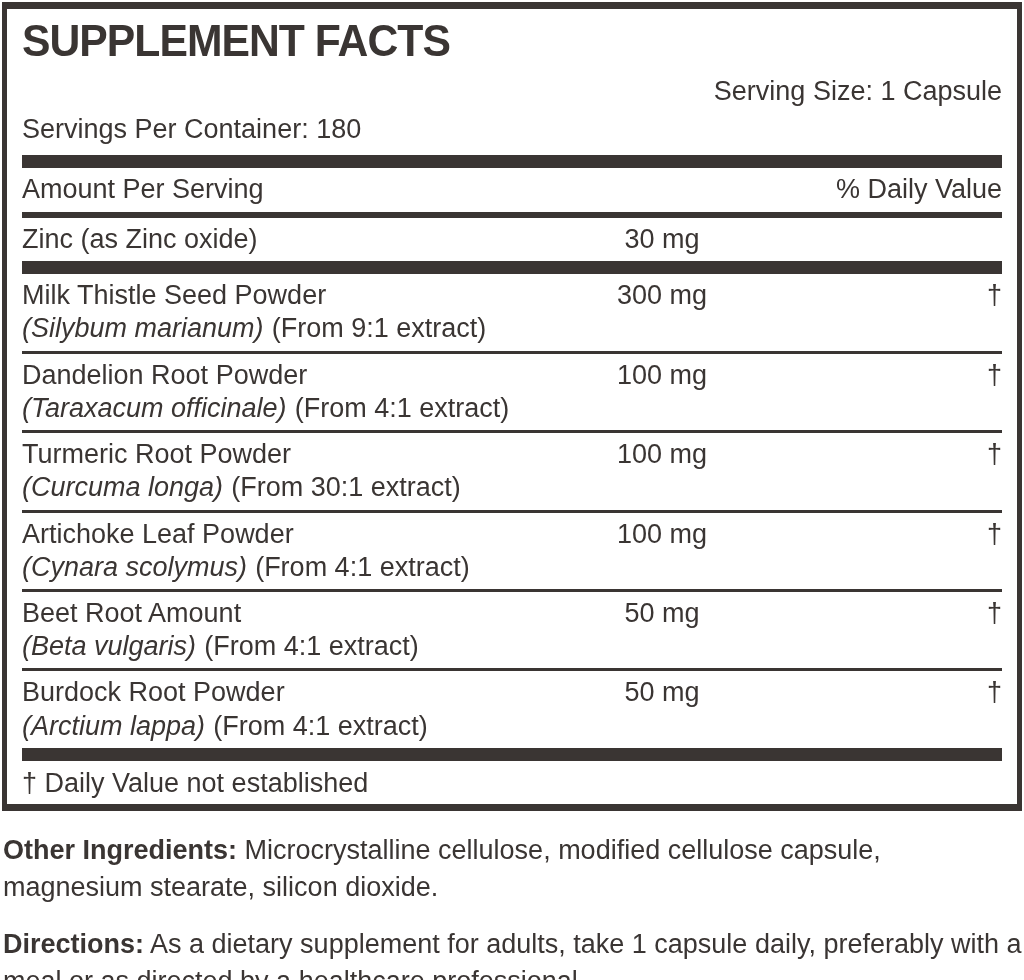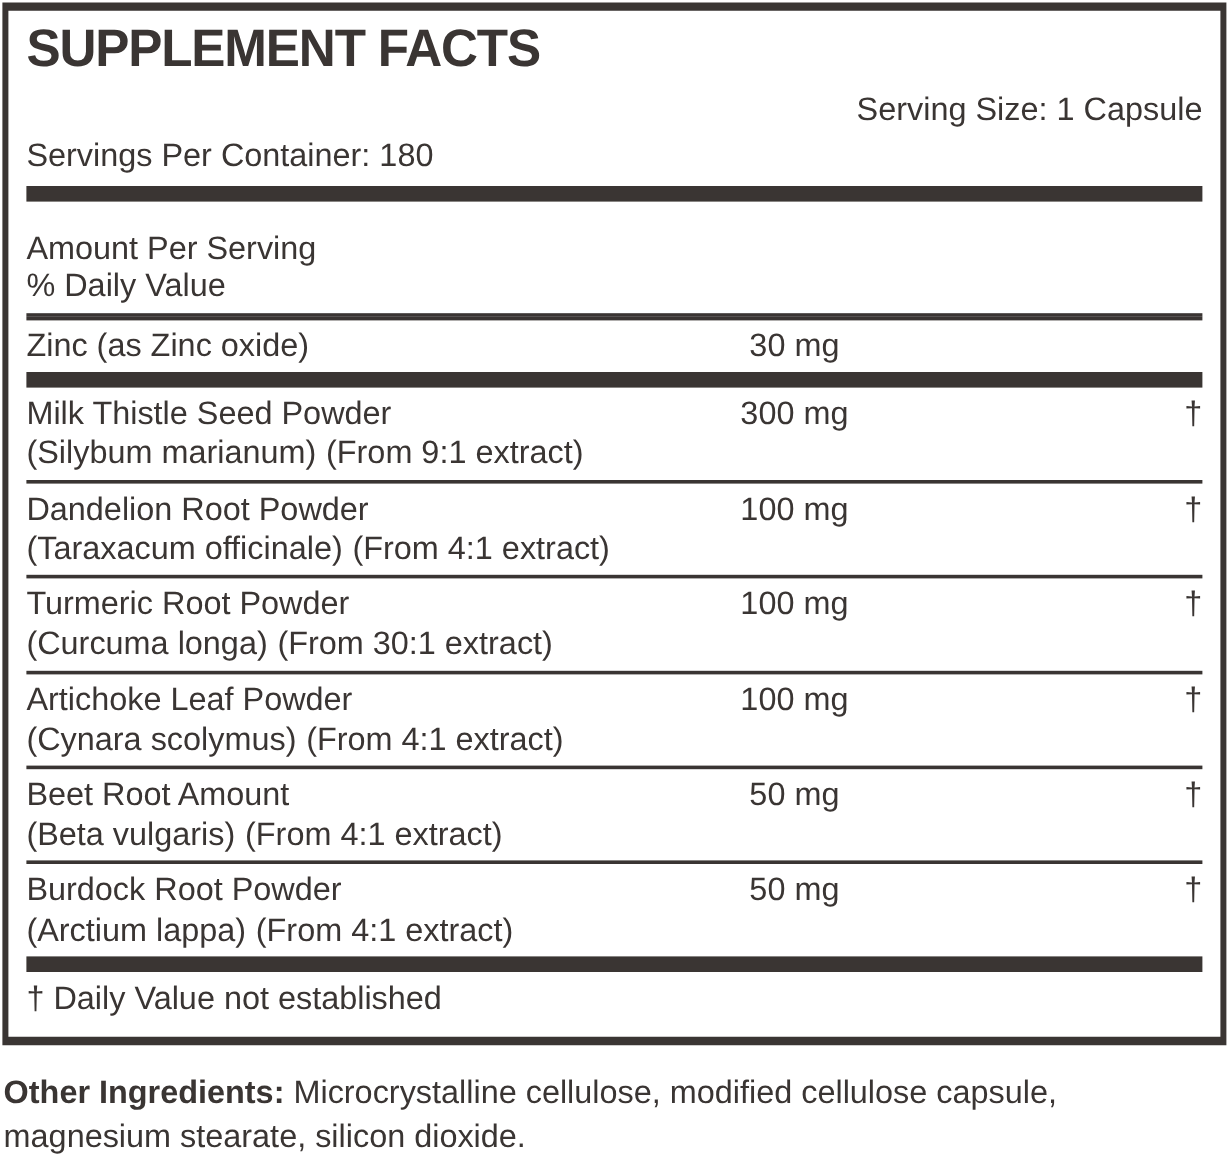--- a/index.html
+++ b/index.html
@@ -46,40 +46,39 @@
     background: var(--ink);
     margin: 7px 0 0 0;
   }
   .sep-thin {
     height: 3px;
     background: var(--ink);
   }
   .hdr-row {
     display: flex;
     justify-content: space-between;
-    align-items: flex-start;
+    align-items: center;
     font-size: 27px;
-    padding: 24px 0 7px 0;
-    flex-direction: column;
+    padding: 6px 0 7px 0;
   }
   .row {
     display: grid;
     grid-template-columns: 1fr 210px 235px;
     align-items: start;
     padding: 6px 0 7px 0;
     font-size: 27px;
     line-height: 1.12;
   }
   .row .name .latin-line { margin-top: 3px; }
-  .row .latin { margin-right: 0.30em; }
+  .row .latin { font-style: italic; margin-right: 0.30em; }
   .row .amount { text-align: center; }
   .row .dv { text-align: right; }
   .footnote {
     font-size: 27px;
-    padding: 7px 0 16px 0;
+    padding: 7px 0 5px 0;
     line-height: 1.15;
   }
   .para {
     font-size: 27px;
     line-height: 1.36;
     margin: 21px 0 0 1px;
   }
   .para .lead { font-weight: 700; }
 </style>
 </head>

